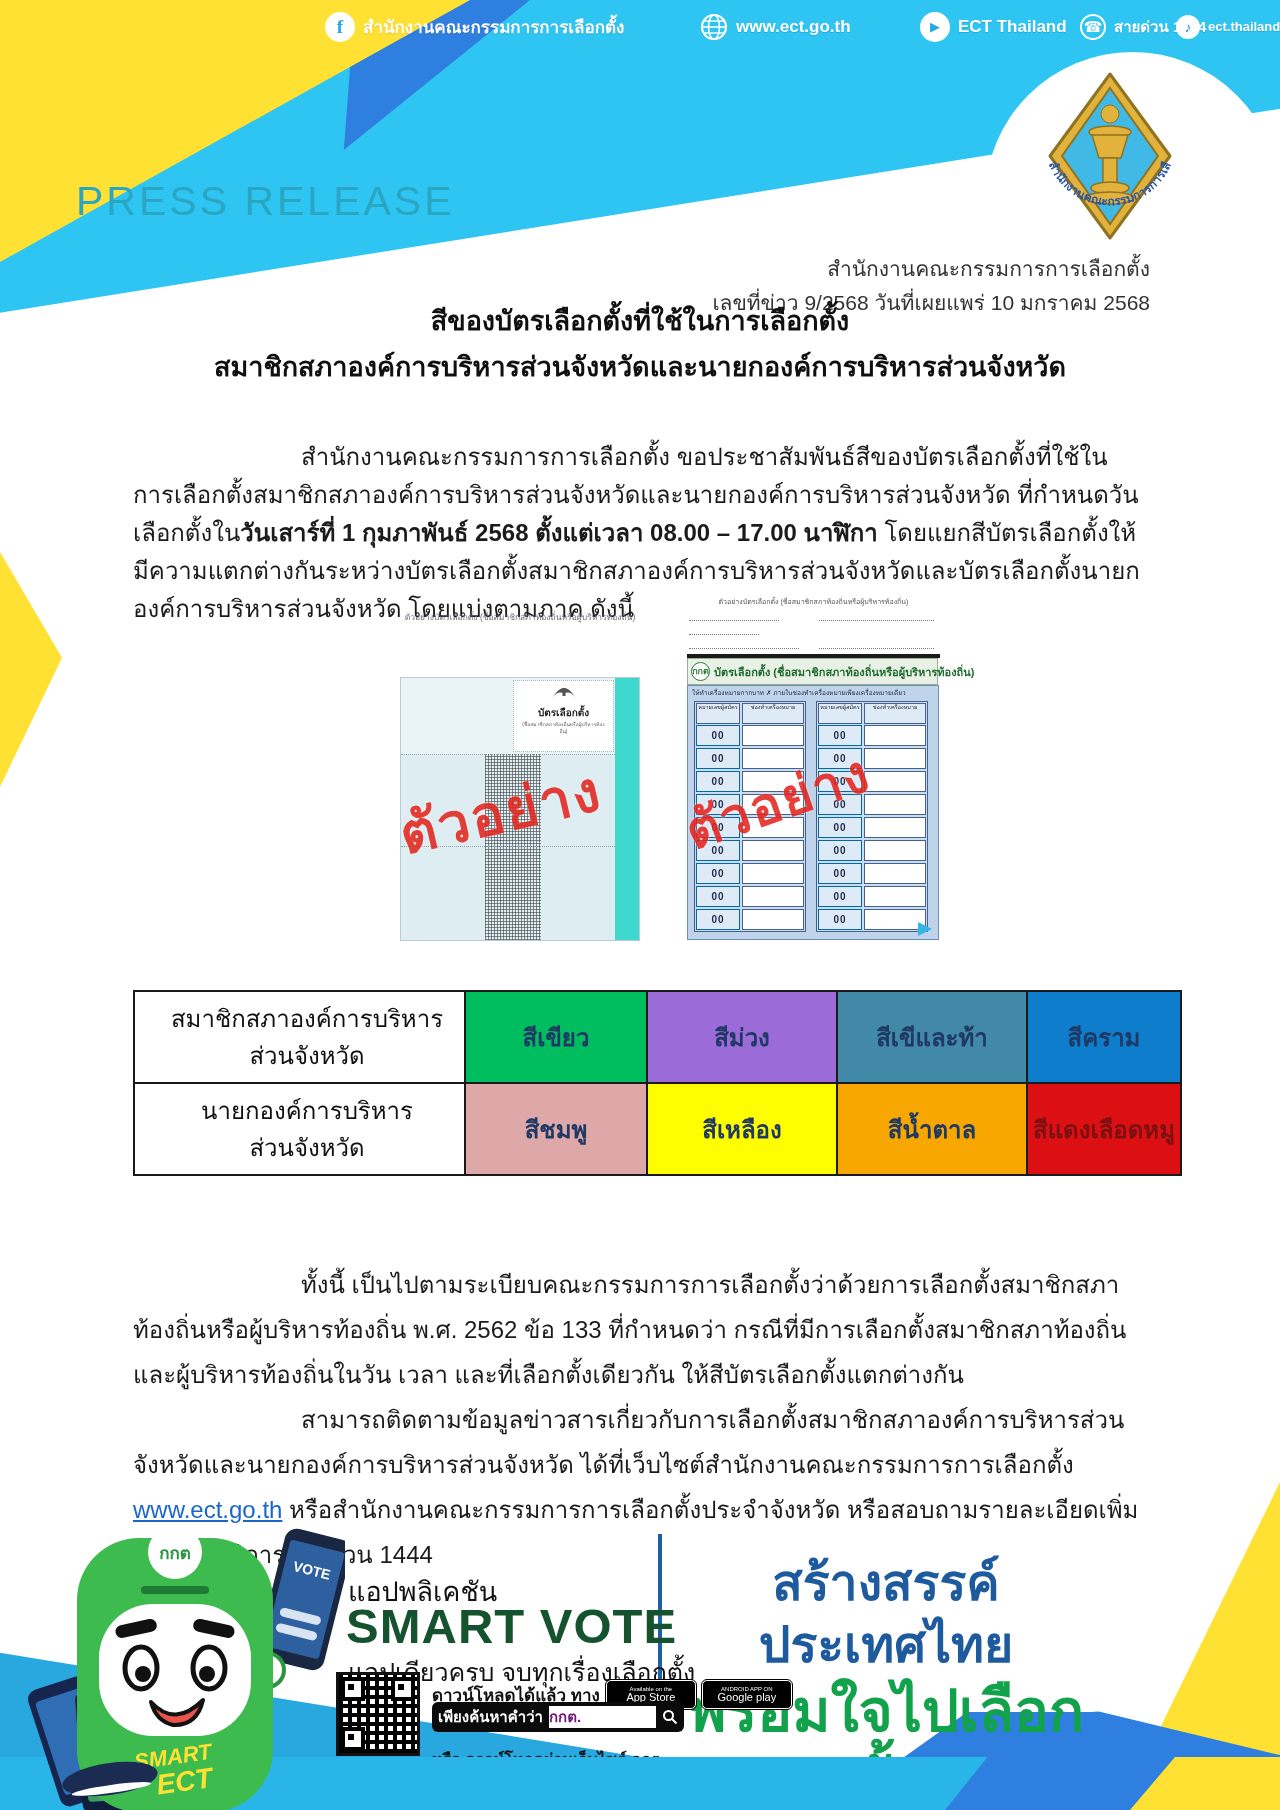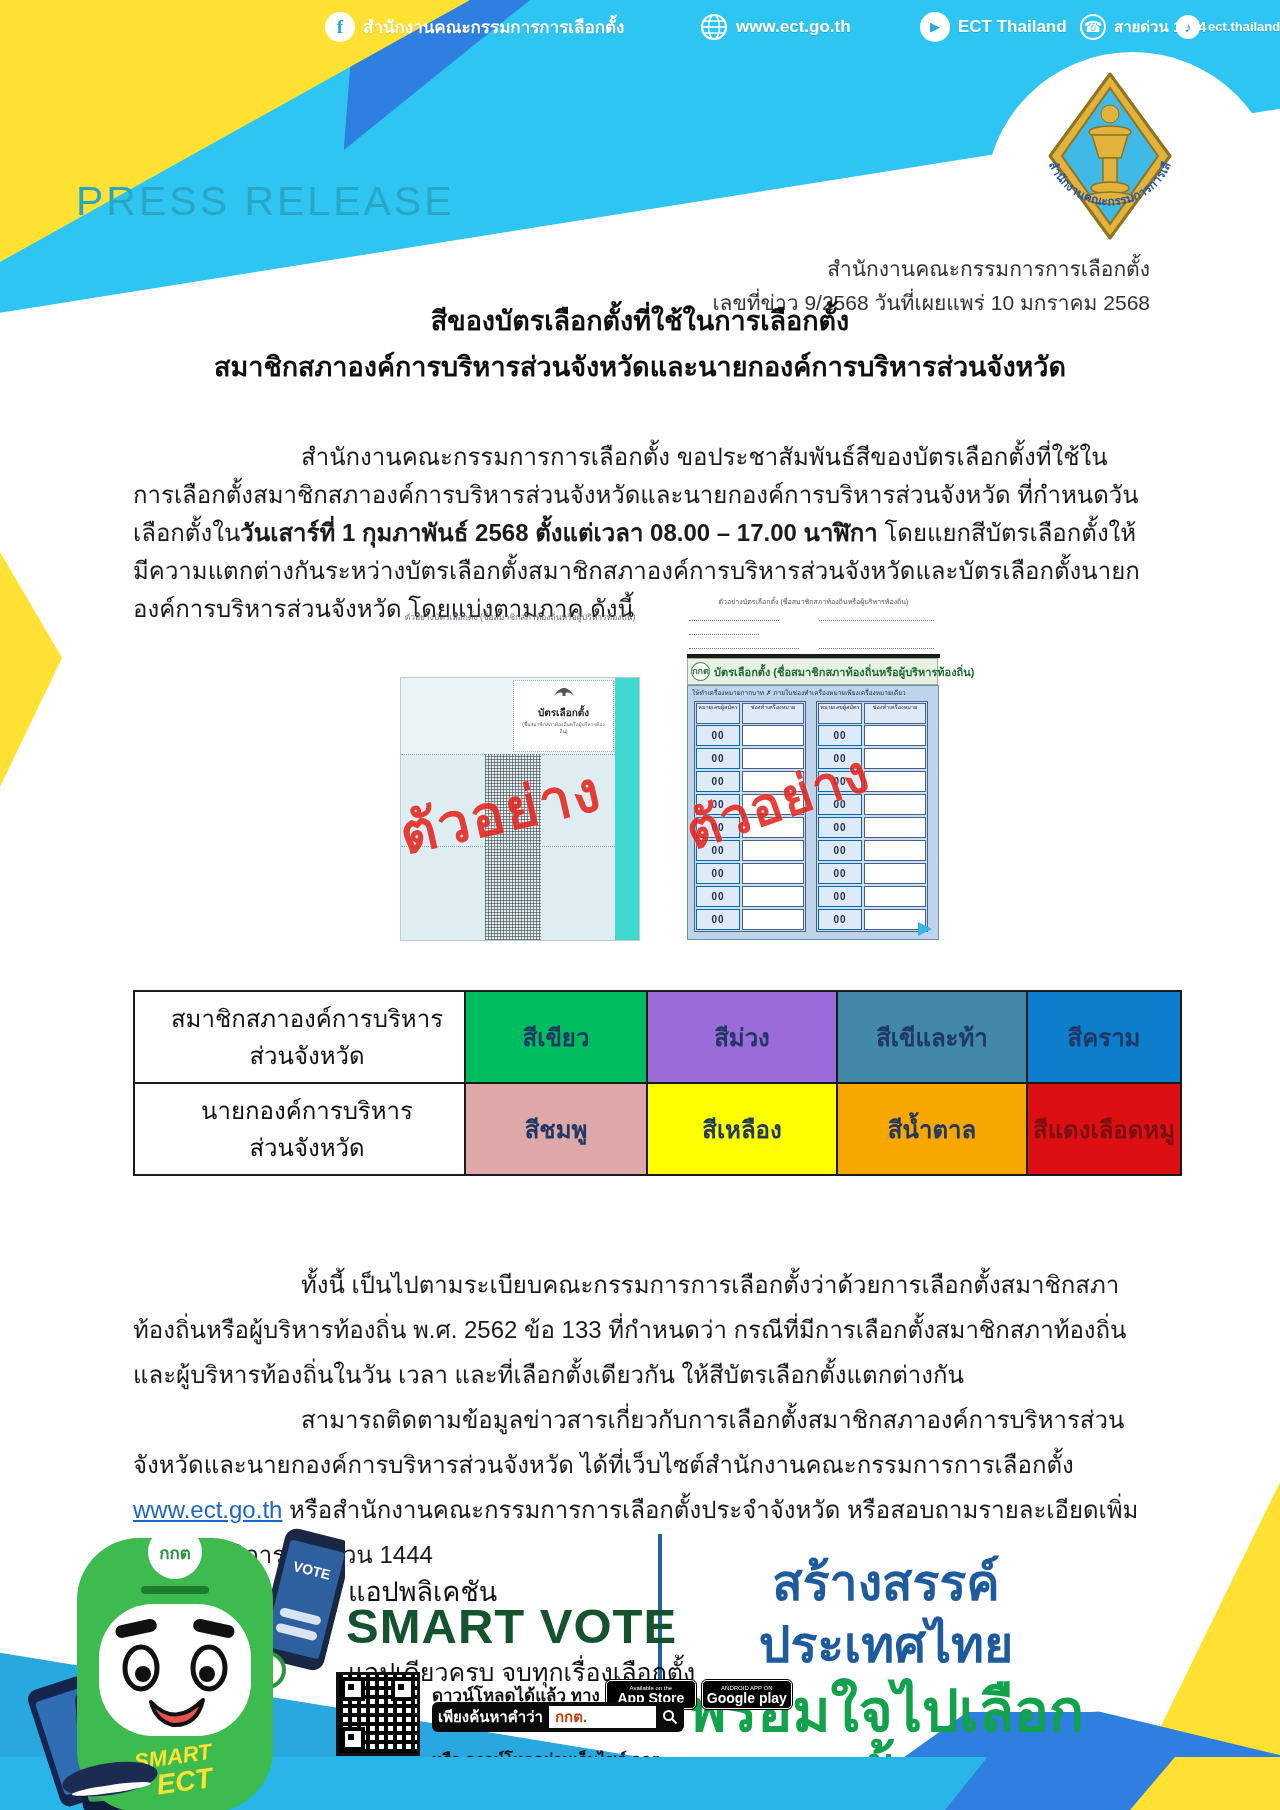--- a/index.html
+++ b/index.html
@@ -104,25 +104,25 @@
     background-image:repeating-linear-gradient(0deg,#000 0 4px,transparent 4px 9px),
                      repeating-linear-gradient(90deg,#000 0 4px,#fff 4px 9px);}
   .qr .f{position:absolute;width:16px;height:16px;border:4px solid #000;background:#fff;}
   .qr .f::after{content:"";position:absolute;left:3px;top:3px;width:6px;height:6px;background:#000;}
   .qr .f1{left:2px;top:2px;} .qr .f2{right:2px;top:2px;} .qr .f3{left:2px;bottom:2px;}
 
   .dl-line{left:432px;top:1680px;z-index:5;display:flex;align-items:center;gap:6px;}
   .dl-line .t{font-size:17px;color:#111;font-weight:600;}
   .badge{background:#000;border:1.5px solid #fff;outline:1px solid #000;border-radius:5px;color:#fff;width:88px;height:27px;
     display:flex;flex-direction:column;justify-content:center;align-items:center;line-height:1;}
-  .badge .bt{font-size:6px;} .badge .bb{font-size:14px;font-weight:700;}
+  .badge .bt{font-size:6px;} .badge .bb{font-size:11px;font-weight:400;}
   .searchpill{left:432px;top:1702px;z-index:5;width:252px;height:30px;background:#0b0b0b;border-radius:6px;
     display:flex;align-items:center;gap:6px;padding:0 6px;box-sizing:border-box;}
   .searchpill .lbl{color:#fff;font-size:15px;font-weight:600;white-space:nowrap;}
-  .searchpill .box{background:#fff;color:#c2410c;font-size:15px;font-weight:700;flex:1;height:22px;line-height:22px;padding-left:6px;}
+  .searchpill .box{background:#fff;color:#701a75;font-size:15px;font-weight:700;flex:1;height:22px;line-height:22px;padding-left:0;}
   .web-line{left:432px;top:1738px;font-size:16px;color:#111;font-weight:600;z-index:5;margin-top:9px;}
 
   .mascot{left:15px;top:1512px;z-index:60;}
   .shoe{left:62px;top:1763px;width:96px;height:32px;background:#1B2B52;border-radius:50%;transform:rotate(-8deg);z-index:61;}
   .shoe::after{content:"";position:absolute;left:8px;bottom:2px;width:80px;height:8px;background:#fff;border-radius:50%;}
 
   
   .bar{left:0;top:1757px;width:1280px;height:53px;background:#2AB5E8;z-index:50;}
   .bar-blue{position:absolute;left:945px;top:0;width:250px;height:53px;background:#2E7FE0;clip-path:polygon(17% 0,100% 0,83% 100%,0 100%);}
   .bar-yellow{position:absolute;left:1130px;top:0;width:150px;height:53px;background:#FFE133;clip-path:polygon(30% 0,100% 0,100% 100%,0 100%);}

